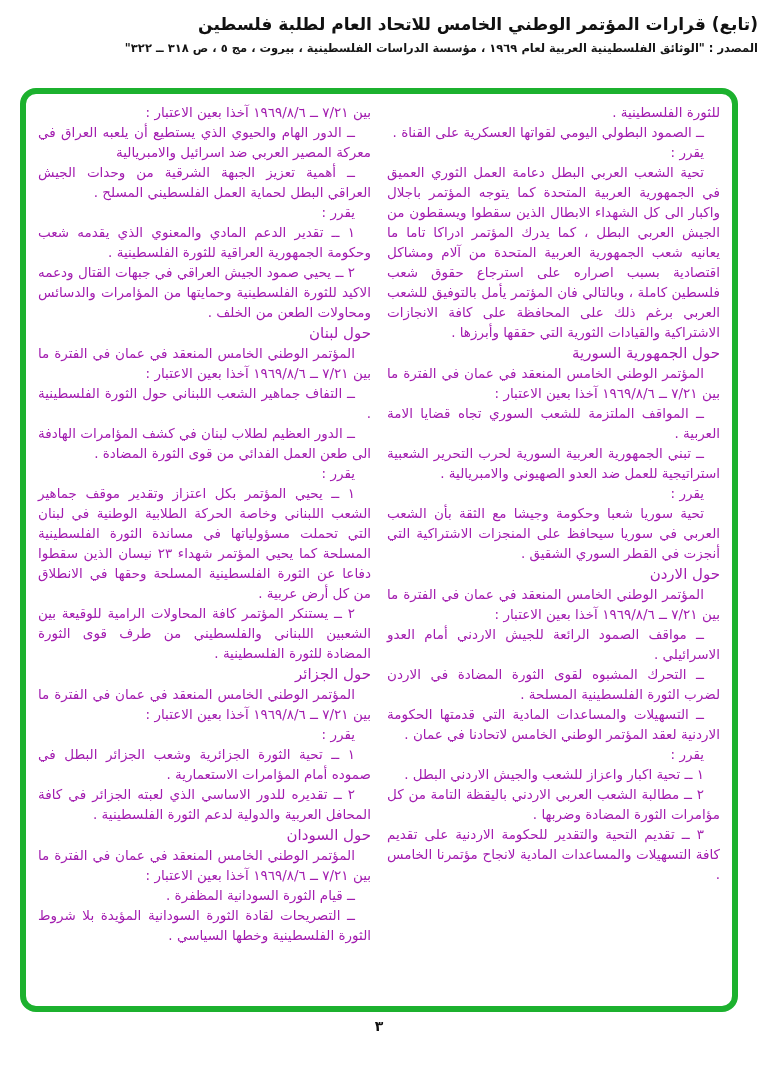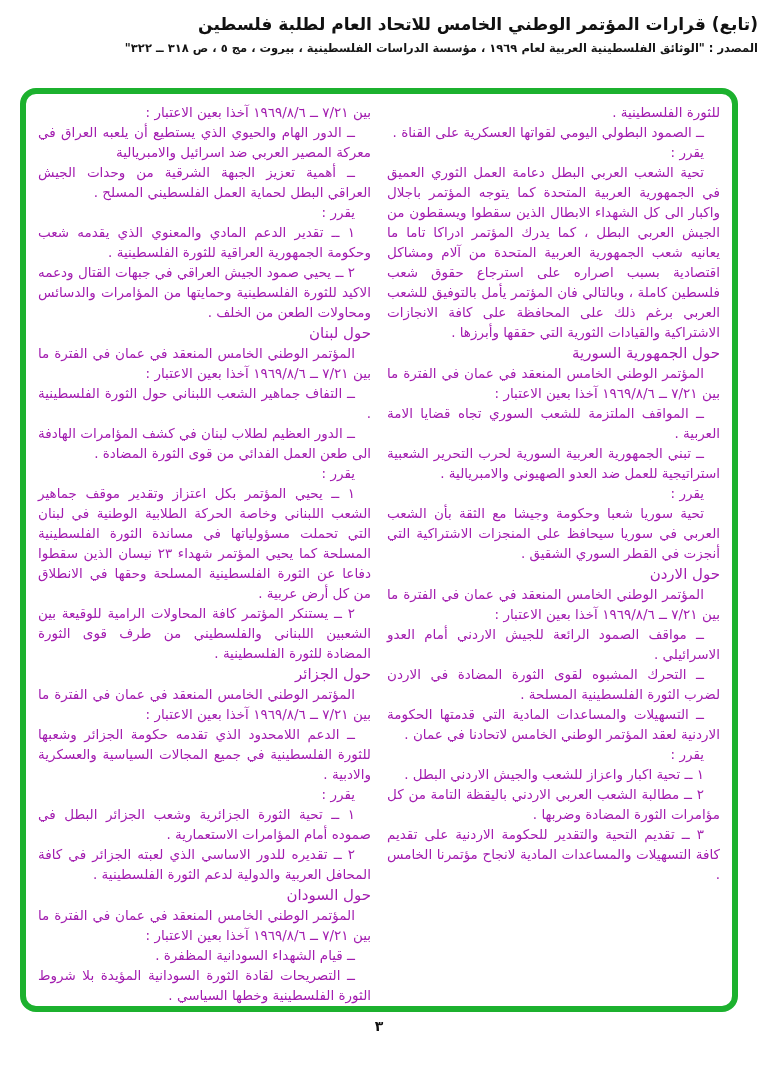--- a/index.html
+++ b/index.html
@@ -102,27 +102,26 @@
           <p class="para">٢ ــ يحيي صمود الجيش العراقي في جبهات القتال ودعمه الاكيد للثورة الفلسطينية وحمايتها من المؤامرات والدسائس ومحاولات الطعن من الخلف .</p>
           <p class="sec">حول لبنان</p>
           <p class="para">المؤتمر الوطني الخامس المنعقد في عمان في الفترة ما بين ٧/٢١ ــ ١٩٦٩/٨/٦ آخذا بعين الاعتبار :</p>
           <p class="para">ــ التفاف جماهير الشعب اللبناني حول الثورة الفلسطينية .</p>
           <p class="para">ــ الدور العظيم لطلاب لبنان في كشف المؤامرات الهادفة الى طعن العمل الفدائي من قوى الثورة المضادة .</p>
           <p class="para">يقرر :</p>
           <p class="para">١ ــ يحيي المؤتمر بكل اعتزاز وتقدير موقف جماهير الشعب اللبناني وخاصة الحركة الطلابية الوطنية في لبنان التي تحملت مسؤولياتها في مساندة الثورة الفلسطينية المسلحة كما يحيي المؤتمر شهداء ٢٣ نيسان الذين سقطوا دفاعا عن الثورة الفلسطينية المسلحة وحقها في الانطلاق من كل أرض عربية .</p>
           <p class="para">٢ ــ يستنكر المؤتمر كافة المحاولات الرامية للوقيعة بين الشعبين اللبناني والفلسطيني من طرف قوى الثورة المضادة للثورة الفلسطينية .</p>
           <p class="sec">حول الجزائر</p>
           <p class="para">المؤتمر الوطني الخامس المنعقد في عمان في الفترة ما بين ٧/٢١ ــ ١٩٦٩/٨/٦ آخذا بعين الاعتبار :</p>
-          <p class="para">ــ الدعم اللامحدود الذي تقدمه حكومة الجزائر وشعبها للثورة الفلسطينية في جميع المجالات السياسية والعسكرية والادبية .</p>
           <p class="para">يقرر :</p>
           <p class="para">١ ــ تحية الثورة الجزائرية وشعب الجزائر البطل في صموده أمام المؤامرات الاستعمارية .</p>
           <p class="para">٢ ــ تقديره للدور الاساسي الذي لعبته الجزائر في كافة المحافل العربية والدولية لدعم الثورة الفلسطينية .</p>
           <p class="sec">حول السودان</p>
           <p class="para">المؤتمر الوطني الخامس المنعقد في عمان في الفترة ما بين ٧/٢١ ــ ١٩٦٩/٨/٦ آخذا بعين الاعتبار :</p>
-          <p class="para">ــ قيام الشهداء السودانية المظفرة .</p>
+          <p class="para">ــ قيام الثورة السودانية المظفرة .</p>
           <p class="para">ــ التصريحات لقادة الثورة السودانية المؤيدة بلا شروط الثورة الفلسطينية وخطها السياسي .</p>
         </div>
     </div>
   </div>
 
   <div class="page-number">٣</div>
 
 </div>
 
 </body></html>

